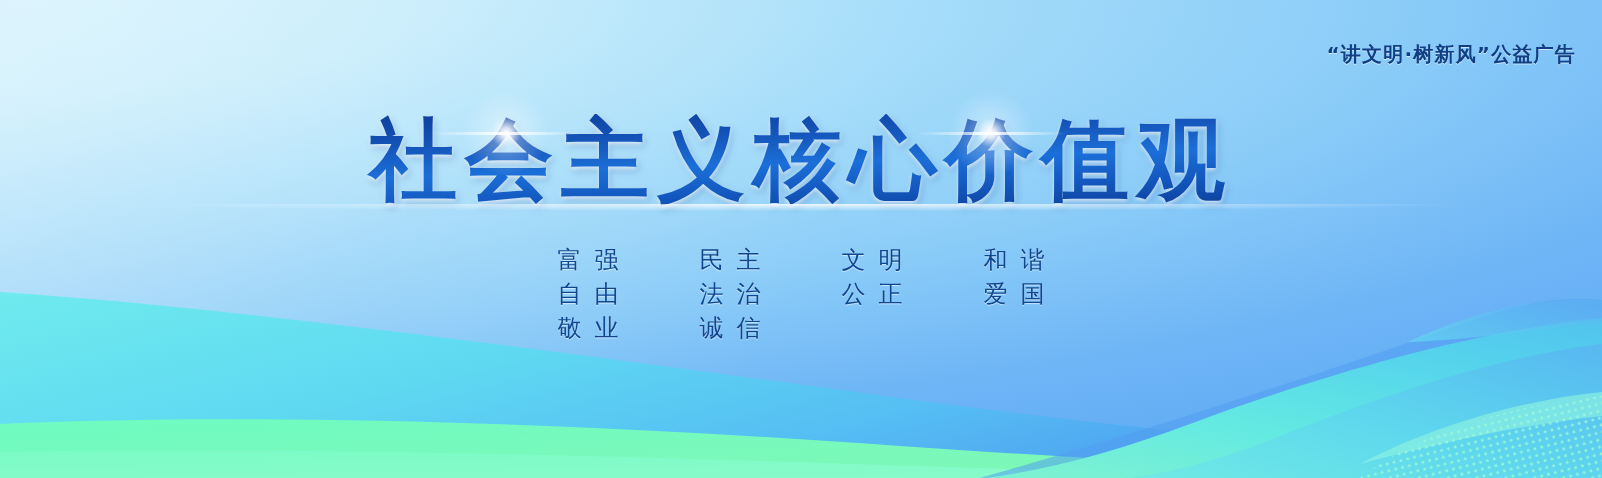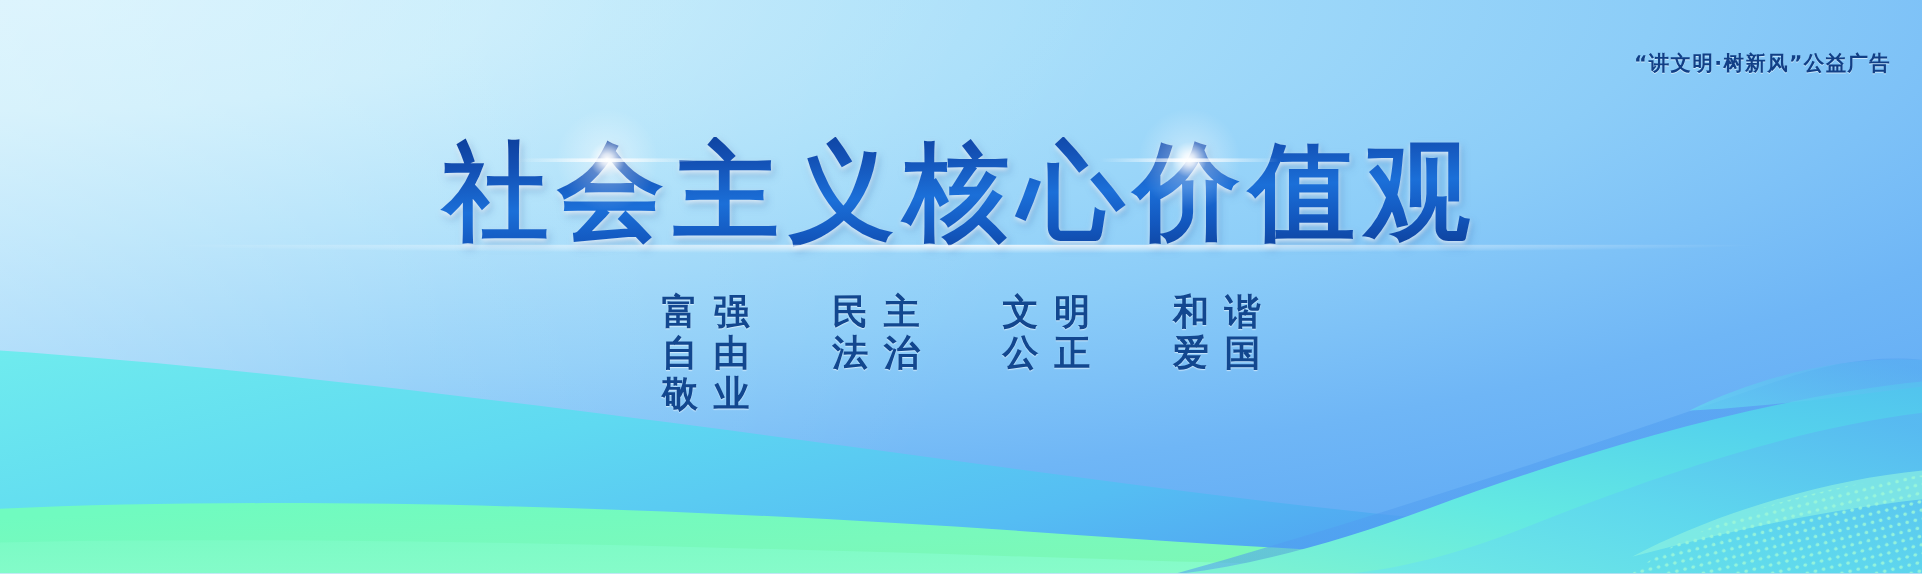--- a/index.html
+++ b/index.html
@@ -21,21 +21,21 @@
     pointer-events:none;
   }
 
   
   .waves{position:absolute;inset:0;pointer-events:none;}
   .waves svg{display:block;width:100%;height:100%;}
 
   
   .credit{
     position:absolute;top:41px;right:26px;
-    font-size:17px;font-weight:bold;
+    font-size:20px;font-weight:bold;
     letter-spacing:1.2px;
     color:#113f86;
     white-space:nowrap;
     text-shadow:0 1px 0 rgba(255,255,255,.55);
   }
 
   
   .title-wrap{
     position:absolute;left:0;right:0;top:114px;
     text-align:center;
@@ -86,21 +86,21 @@
     pointer-events:none;
   }
   .values-grid{
     display:grid;
     grid-template-columns:repeat(4, 142px);
     grid-auto-rows:34px;
     justify-items:center;
     align-items:center;
   }
   .value-word{
-    font-size:30px;font-weight:bold;
+    font-size:24px;font-weight:normal;
     letter-spacing:13px;
     text-indent:13px;
     color:#12478f;
     white-space:nowrap;
     text-shadow:0 1px 1px rgba(255,255,255,.6);
   }
 </style>
 </head>
 <body>
 
@@ -195,16 +195,17 @@
       <div class="value-word">民主</div>
       <div class="value-word">文明</div>
       <div class="value-word">和谐</div>
 
       <div class="value-word">自由</div>
       <div class="value-word">法治</div>
       <div class="value-word">公正</div>
 
       <div class="value-word">爱国</div>
       <div class="value-word">敬业</div>
+      <div class="value-word">诚信</div>
     </div>
   </div>
 
 </div>
 
 </body></html>

